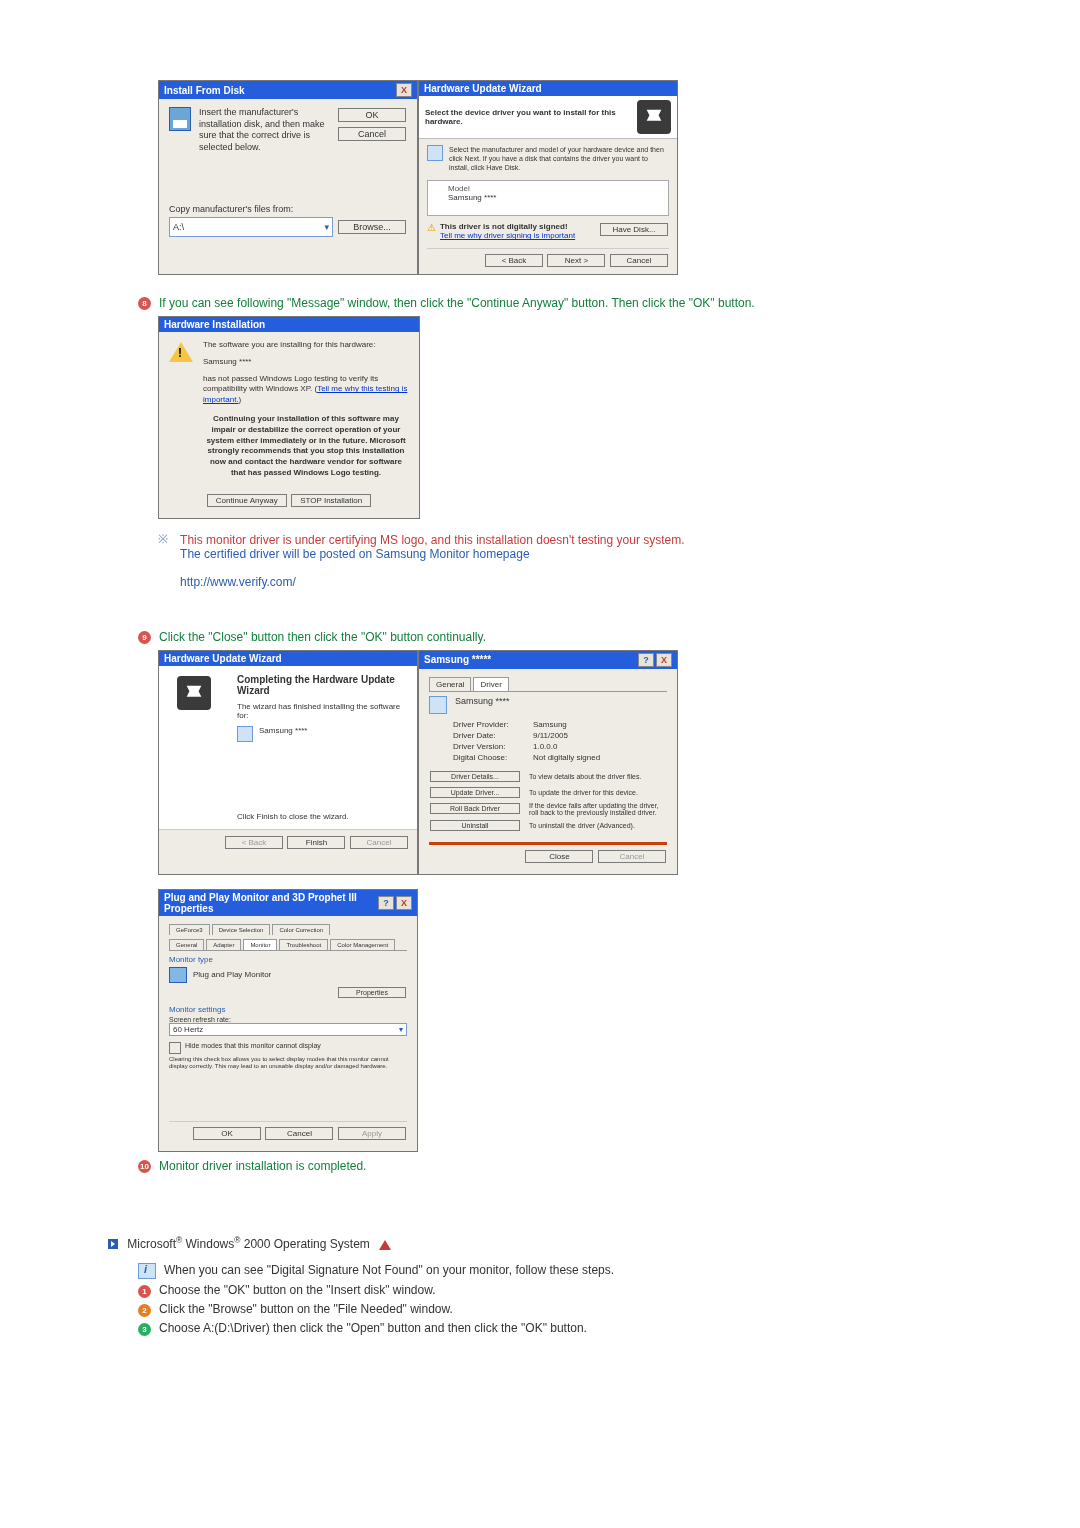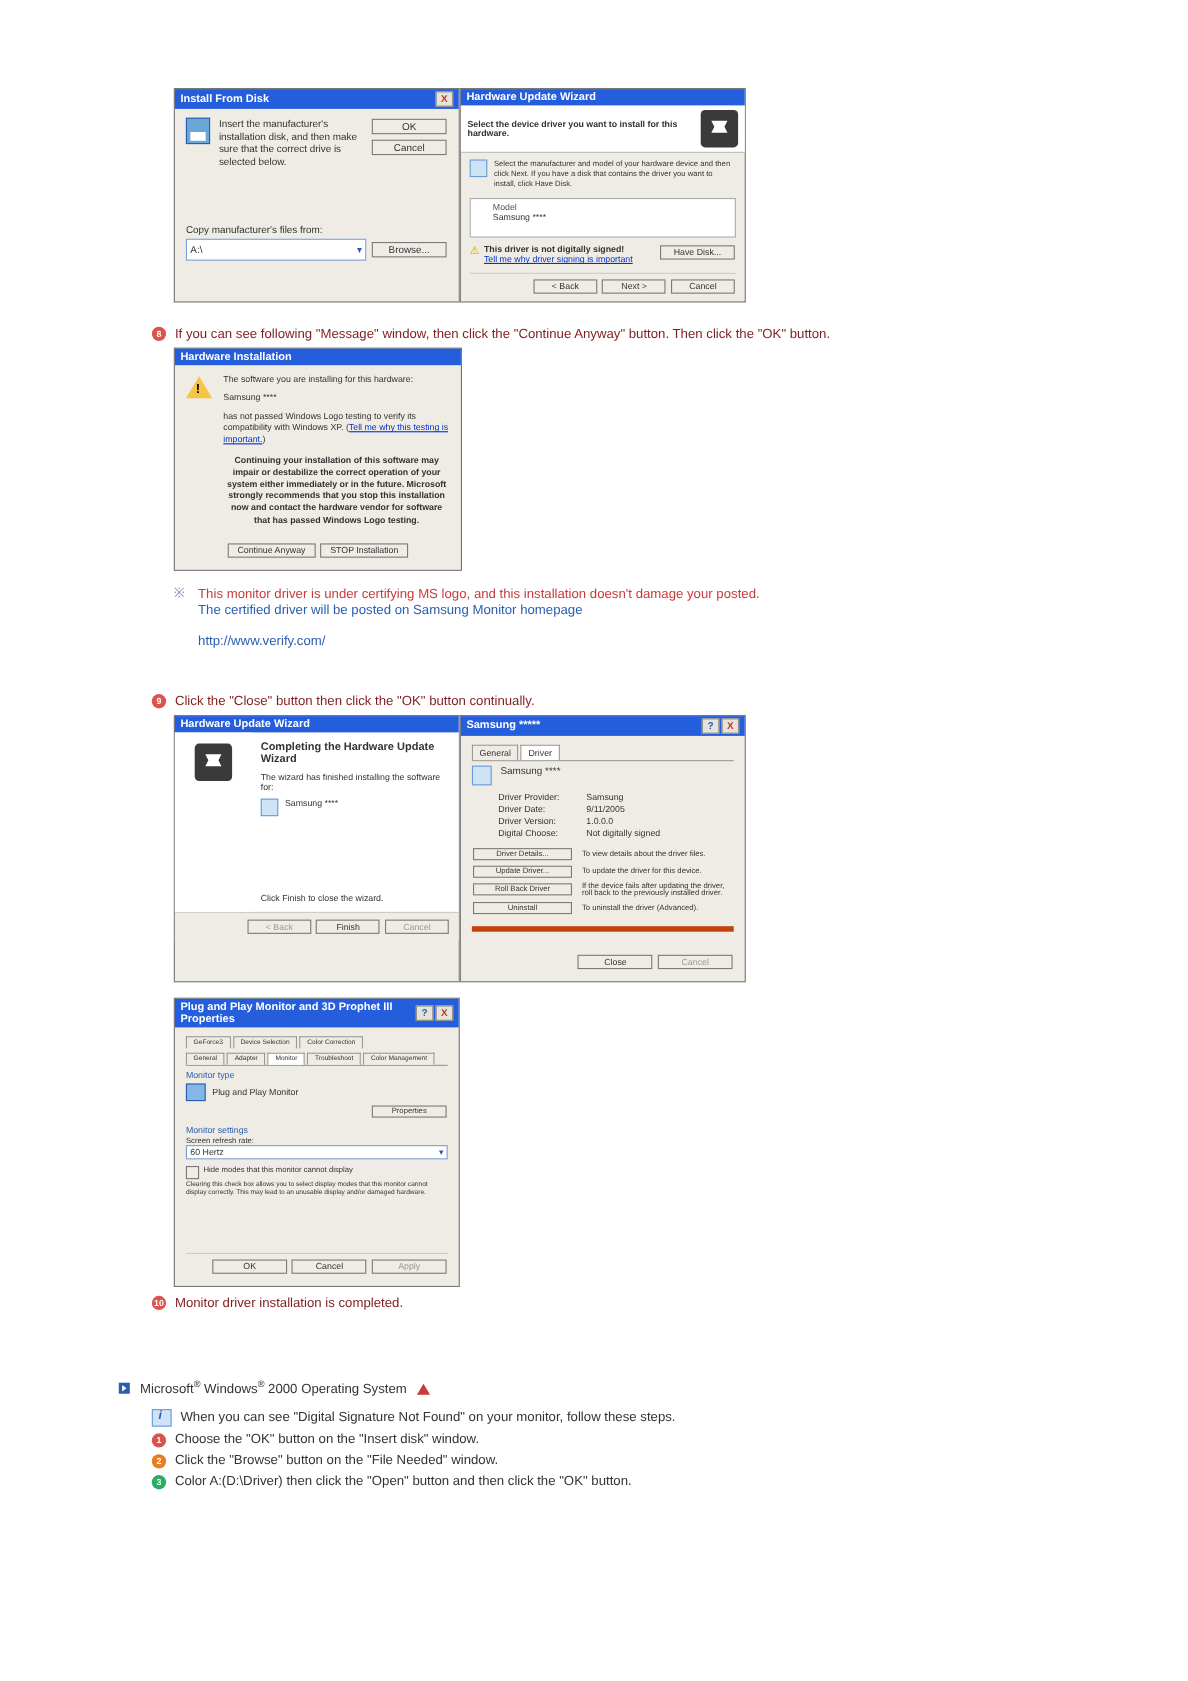--- a/index.html
+++ b/index.html
@@ -84,21 +84,21 @@
     justify-content: center;
     font-weight: bold;
     flex-shrink: 0;
     margin-top: 2px;
   }
   .circ-red { background: #d9534f; }
   .circ-orange { background: #e67e22; }
   .circ-green { background: #27ae60; }
   .step-text {
     font-size: 12px;
-    color: #7f1d1d;
+    color: #15803d;
     line-height: 1.4;
     max-width: 760px;
   }
   .warn-tri {
     display: inline-block;
     width: 0; height: 0;
     border-left: 12px solid transparent;
     border-right: 12px solid transparent;
     border-bottom: 20px solid #f6c544;
     position: relative;
@@ -324,21 +324,21 @@
           <span class="winbtn" style="font-size:8px;">STOP Installation</span>
         </div>
       </div>
     </div>
   </div>
 
   <div class="note-block">
     <div style="display:flex;gap:6px;">
       <span class="mini-star">※</span>
       <div>
-        <div class="red">This monitor driver is under certifying MS logo, and this installation doesn't damage your posted.</div>
+        <div class="red">This monitor driver is under certifying MS logo, and this installation doesn't testing your system.</div>
         <div class="blue">The certified driver will be posted on Samsung Monitor homepage</div>
         <div style="height:14px;"></div>
         <div class="link">http://www.verify.com/</div>
       </div>
     </div>
   </div>
 
   <div class="step-line" style="margin-top:40px;">
     <span class="circ circ-red">9</span>
     <span class="step-text">Click the "Close" button then click the "OK" button continually.</span>
@@ -423,21 +423,21 @@
           </div>
           <div style="display:flex;gap:8px;align-items:center;margin:3px 0;">
             <span class="winbtn" style="width:72px;font-size:7px;">Roll Back Driver</span>
             <span style="font-size:7px;flex:1;">If the device fails after updating the driver, roll back to the previously installed driver.</span>
           </div>
           <div style="display:flex;gap:8px;align-items:center;margin:3px 0;">
             <span class="winbtn" style="width:72px;font-size:7px;">Uninstall</span>
             <span style="font-size:7px;flex:1;">To uninstall the driver (Advanced).</span>
           </div>
         </div>
-        <div style="text-align:right;margin-top:10px;border-top:5px solid #c2410c;padding-top:20px;">
+        <div style="text-align:right;margin-top:10px;border-top:3px solid #c2410c;padding-top:4px;">
           <span class="winbtn" style="font-size:8px;">Close</span>
           <span class="winbtn" style="font-size:8px;color:#999;">Cancel</span>
         </div>
       </div>
     </div>
   </div>
 
   <div style="margin-left:158px;margin-top:14px;">
     <div class="dlg" style="width:258px;">
       <div class="titlebar">
@@ -506,16 +506,16 @@
   <div class="sub-line">
     <span class="circ circ-red">1</span>
     <span>Choose the "OK" button on the "Insert disk" window.</span>
   </div>
   <div class="sub-line">
     <span class="circ circ-orange">2</span>
     <span>Click the "Browse" button on the "File Needed" window.</span>
   </div>
   <div class="sub-line">
     <span class="circ circ-green">3</span>
-    <span>Color A:(D:\Driver) then click the "Open" button and then click the "OK" button.</span>
+    <span>Choose A:(D:\Driver) then click the "Open" button and then click the "OK" button.</span>
   </div>
 
 </div>
 
 </body></html>

